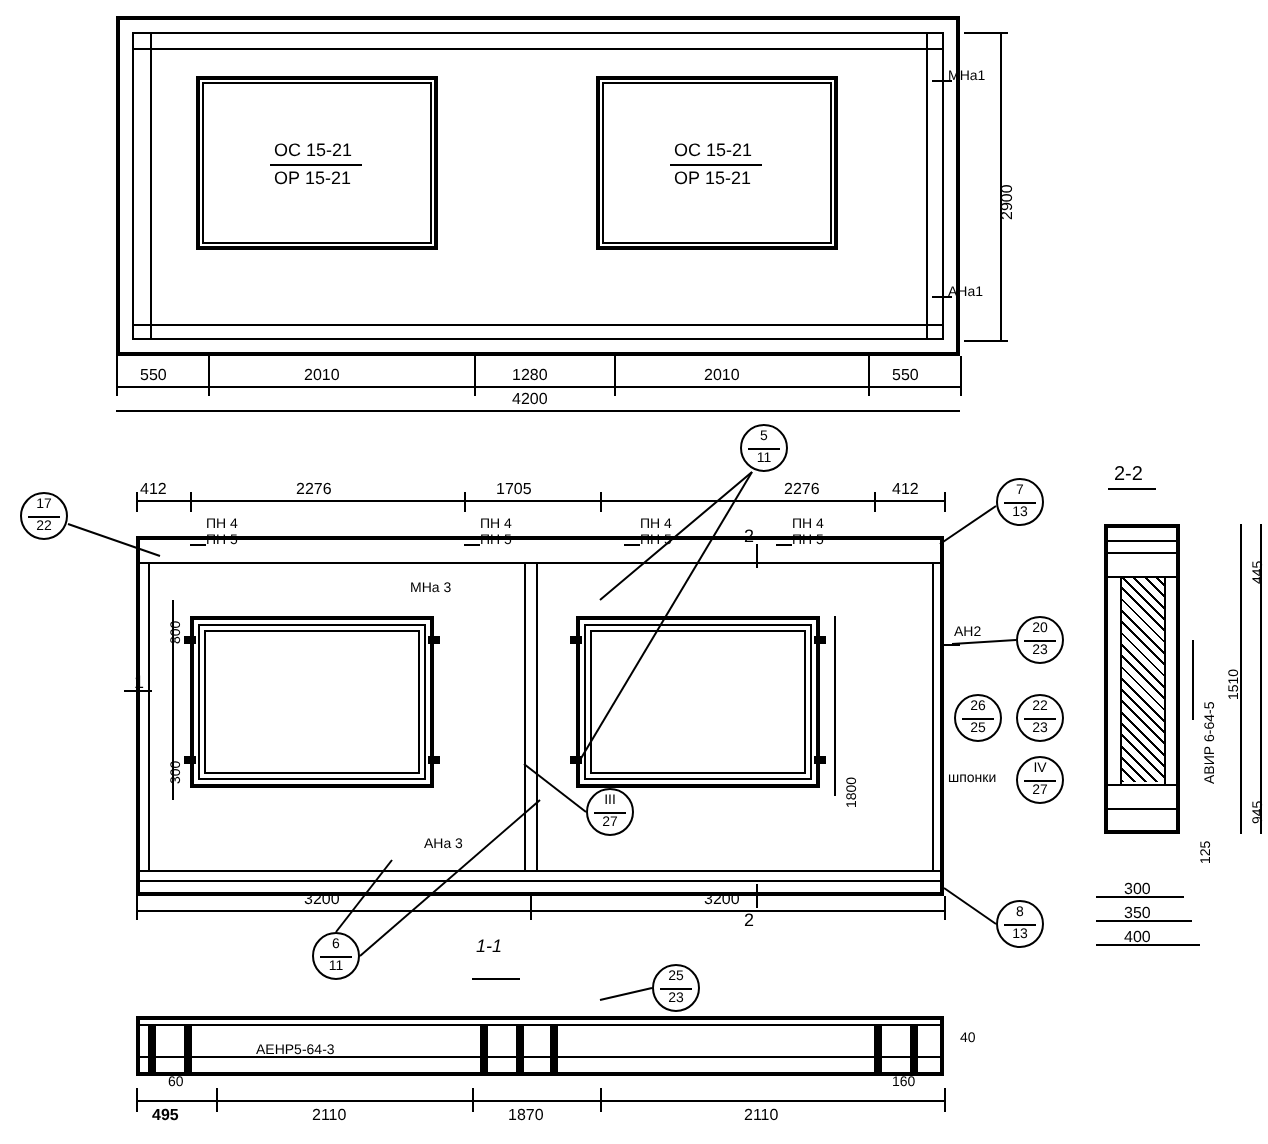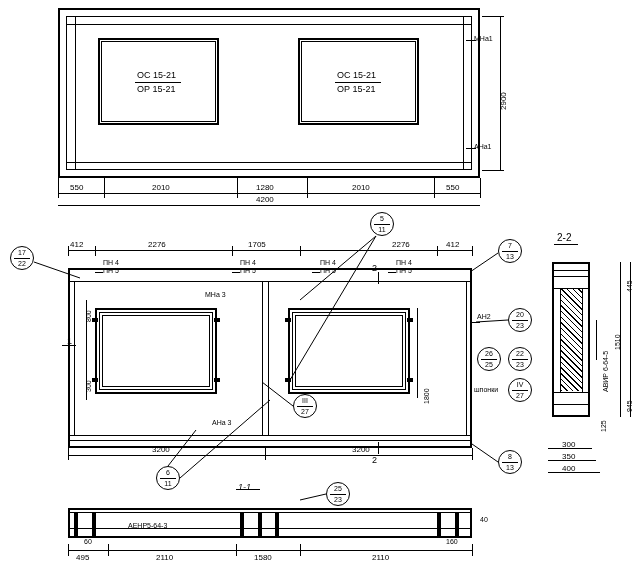--- a/index.html
+++ b/index.html
@@ -149,21 +149,21 @@
   <div class="t t9" style="left:372px;top:455px;">2</div>
   <div class="ln v" style="left:378px;top:442px;height:12px;"></div>
 
   <div class="ln h" style="left:68px;top:455px;width:404px;"></div>
   <div class="ln v" style="left:68px;top:448px;height:12px;"></div>
   <div class="ln v" style="left:265px;top:448px;height:12px;"></div>
   <div class="ln v" style="left:472px;top:448px;height:12px;"></div>
   <div class="dimtxt t7" style="left:152px;top:445px;">3200</div>
   <div class="dimtxt t7" style="left:352px;top:445px;">3200</div>
 
-  <div class="t t9" style="left:238px;top:482px;font-style:italic;">1-1</div>
+  <div class="t t9" style="left:238px;top:468px;font-style:italic;">1-1</div>
   <div class="ln h" style="left:236px;top:489px;width:24px;"></div>
 
   <div class="t t7" style="left:477px;top:313px;">АН2</div>
   <div class="ln h" style="left:470px;top:322px;width:10px;"></div>
   <div class="t t7" style="left:474px;top:386px;">шпонки</div>
 
   <div class="circ" style="left:10px;top:246px;width:24px;height:24px;">
     <span>17</span>
     <span class="d">22</span>
   </div>
@@ -269,18 +269,18 @@
   <div class="t t7" style="left:480px;top:516px;">40</div>
   <div class="t t7" style="left:84px;top:538px;">60</div>
   <div class="t t7" style="left:446px;top:538px;">160</div>
 
   <div class="ln h" style="left:68px;top:550px;width:404px;"></div>
   <div class="ln v" style="left:68px;top:544px;height:12px;"></div>
   <div class="ln v" style="left:108px;top:544px;height:12px;"></div>
   <div class="ln v" style="left:236px;top:544px;height:12px;"></div>
   <div class="ln v" style="left:300px;top:544px;height:12px;"></div>
   <div class="ln v" style="left:472px;top:544px;height:12px;"></div>
-  <div class="dimtxt t7" style="left:76px;top:553px;">495</div>
+  <div class="dimtxt t7" style="left:76px;top:553px;font-weight:bold;">495</div>
   <div class="dimtxt t7" style="left:156px;top:553px;">2110</div>
-  <div class="dimtxt t7" style="left:254px;top:553px;">1580</div>
+  <div class="dimtxt t7" style="left:254px;top:553px;">1870</div>
   <div class="dimtxt t7" style="left:372px;top:553px;">2110</div>
 
 </div>
 
 </body></html>

